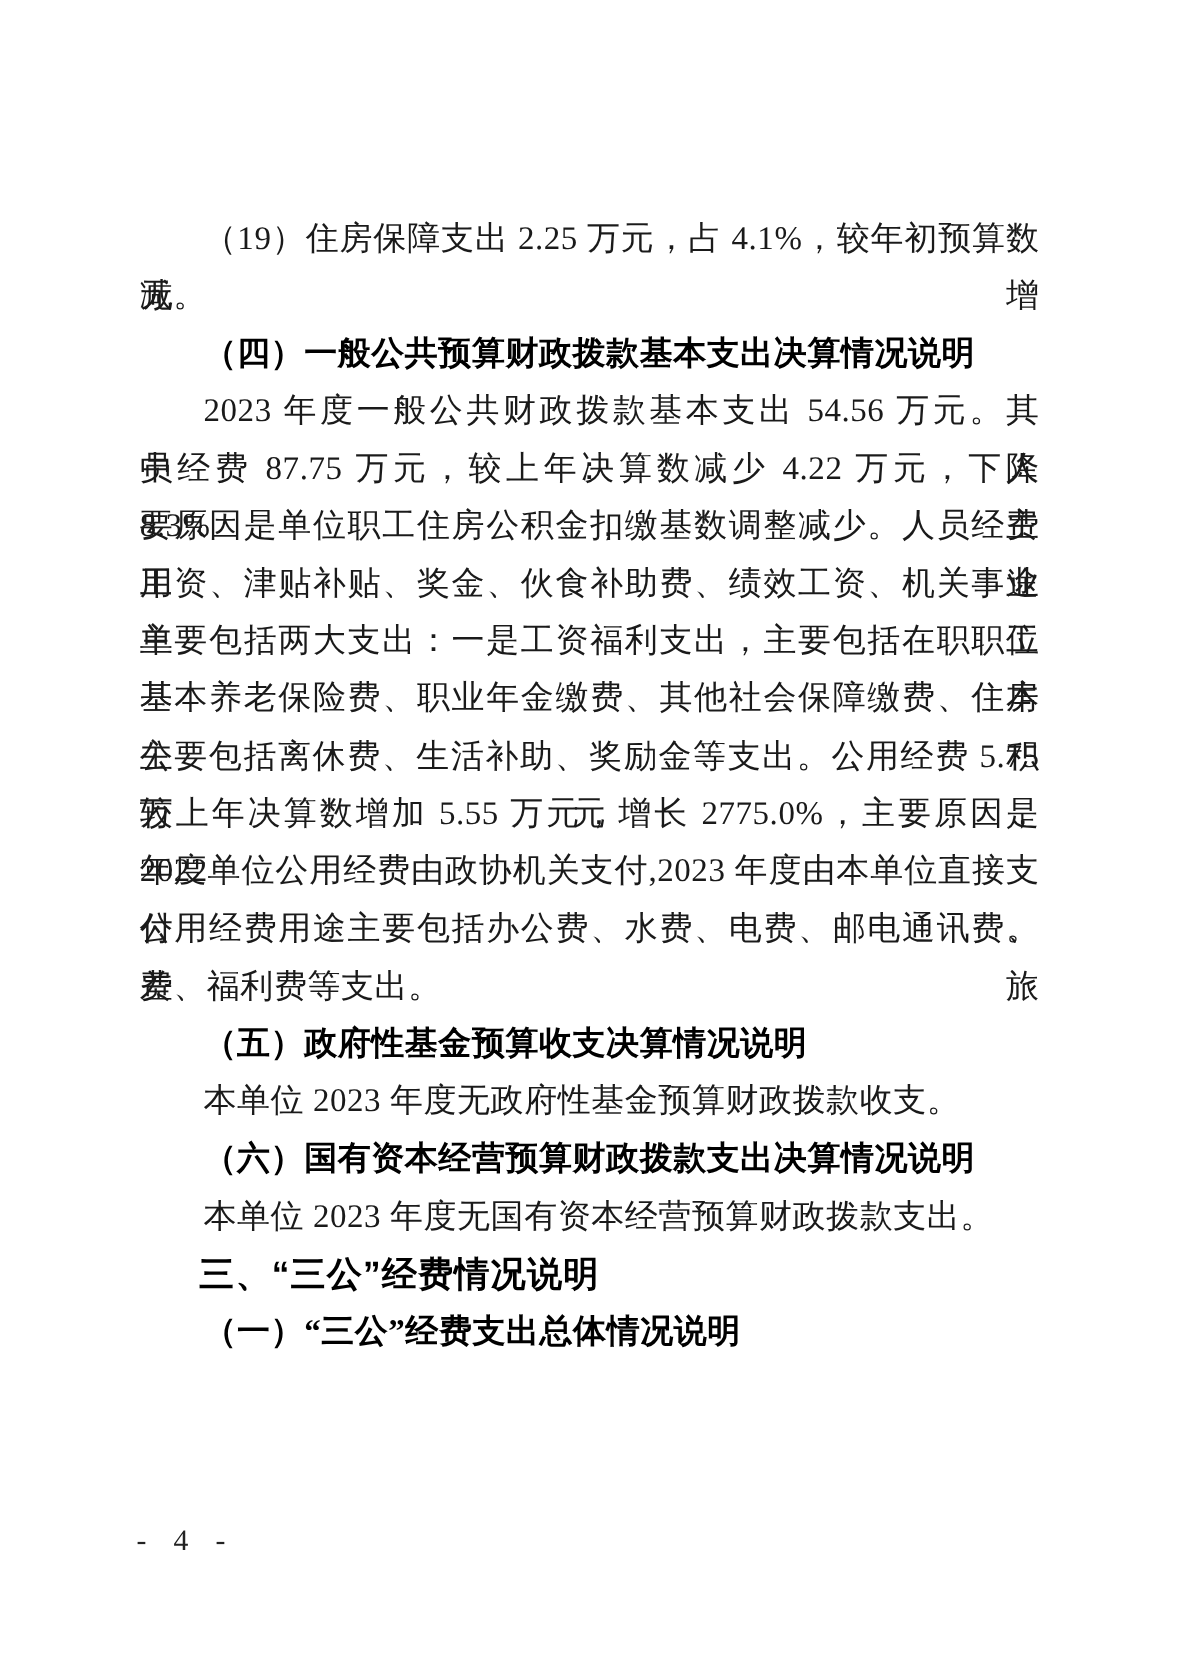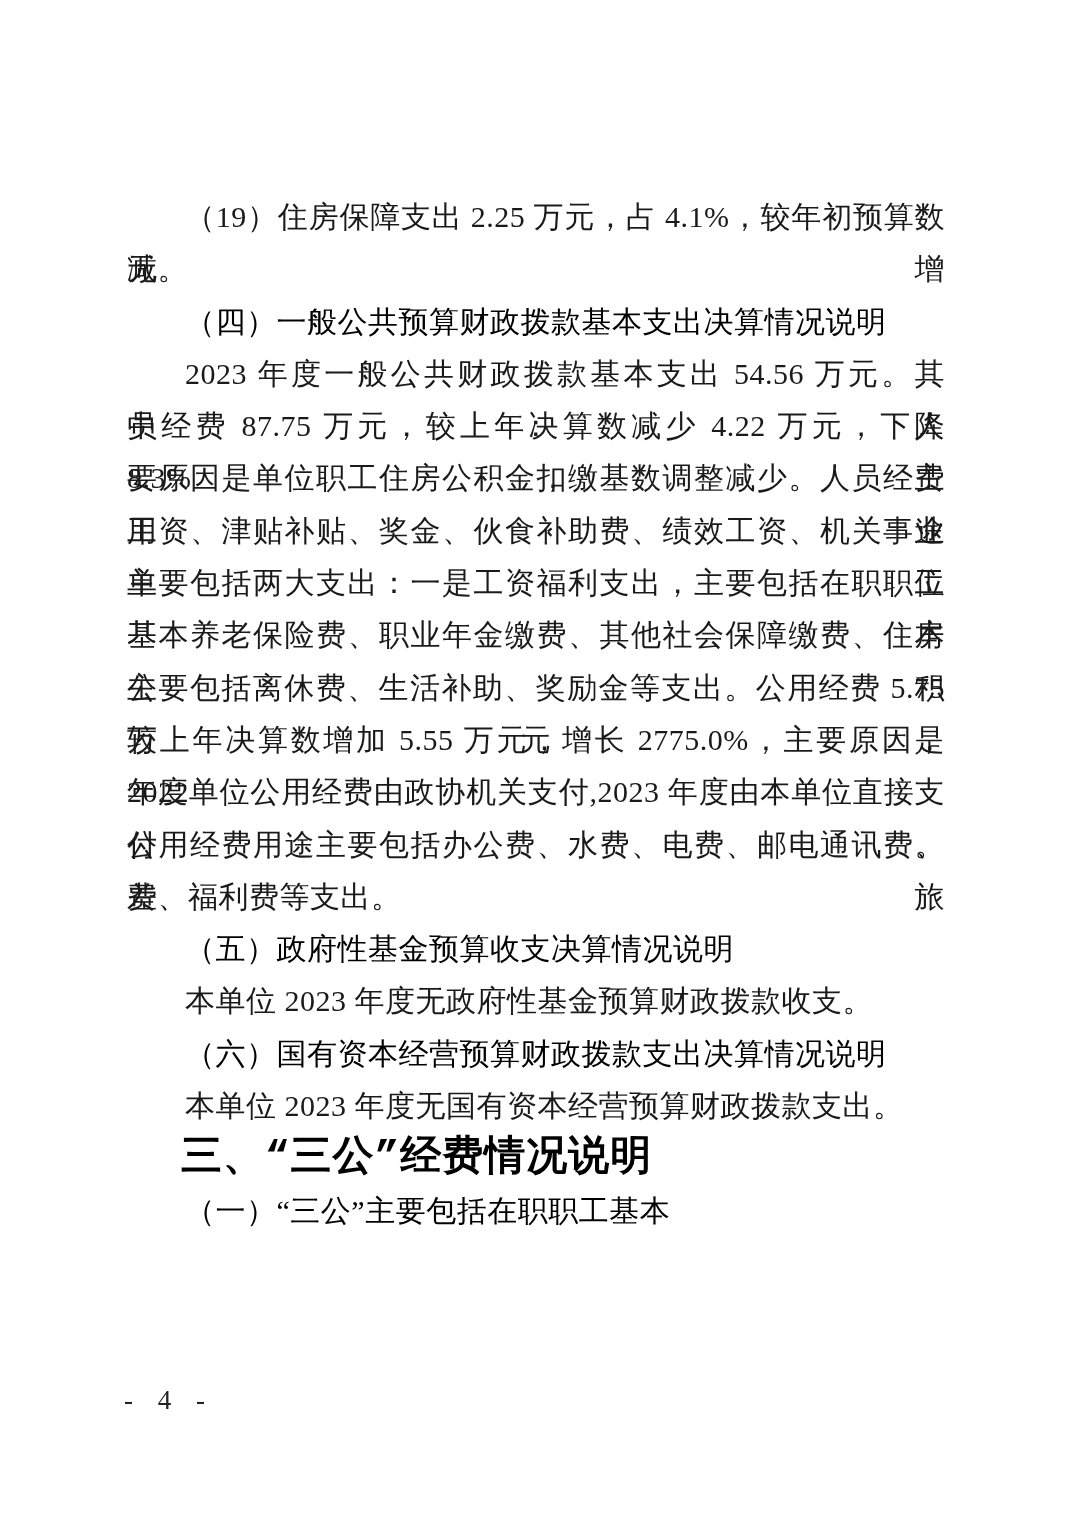--- a/index.html
+++ b/index.html
@@ -32,28 +32,28 @@
   
   .fill {
     text-align: justify;
     text-align-last: justify;
   }
   .indent {
     text-indent: 58px;
   }
   
   .h2 {
-    font-weight: normal;
+    font-weight: bold;
     color: #000000;
   }
   
   .h1 {
     font-weight: bold;
-    font-family: Liberation Mono, monospace;
-    font-size: 41px;
+    font-family: Liberation Sans, sans-serif;
+    font-size: 32px;
     letter-spacing: 1px;
     color: #000000;
     text-indent: 54px;
   }
   .footer {
     position: absolute;
     left: 124px;
     top: 1382px;
     font-size: 27px;
     line-height: 36px;
@@ -79,17 +79,17 @@
     <div class="line fill">主要包括离休费、生活补助、奖励金等支出。公用经费 5.75 万元，</div>
     <div class="line fill">较上年决算数增加 5.55 万元，增长 2775.0%，主要原因是 2022</div>
     <div class="line fill">年度单位公用经费由政协机关支付,2023 年度由本单位直接支付。</div>
     <div class="line fill">公用经费用途主要包括办公费、水费、电费、邮电通讯费、差旅</div>
     <div class="line">费、福利费等支出。</div>
     <div class="line indent h2">（五）政府性基金预算收支决算情况说明</div>
     <div class="line indent">本单位 2023 年度无政府性基金预算财政拨款收支。</div>
     <div class="line indent h2">（六）国有资本经营预算财政拨款支出决算情况说明</div>
     <div class="line indent">本单位 2023 年度无国有资本经营预算财政拨款支出。</div>
     <div class="line h1">三、“三公”经费情况说明</div>
-    <div class="line indent h2">（一）“三公”主要包括在职职工基本</div>
+    <div class="line indent h2">（一）“三公”经费支出总体情况说明</div>
   </div>
 
   <div class="footer">- 4 -</div>
 </div>
 
 </body></html>

